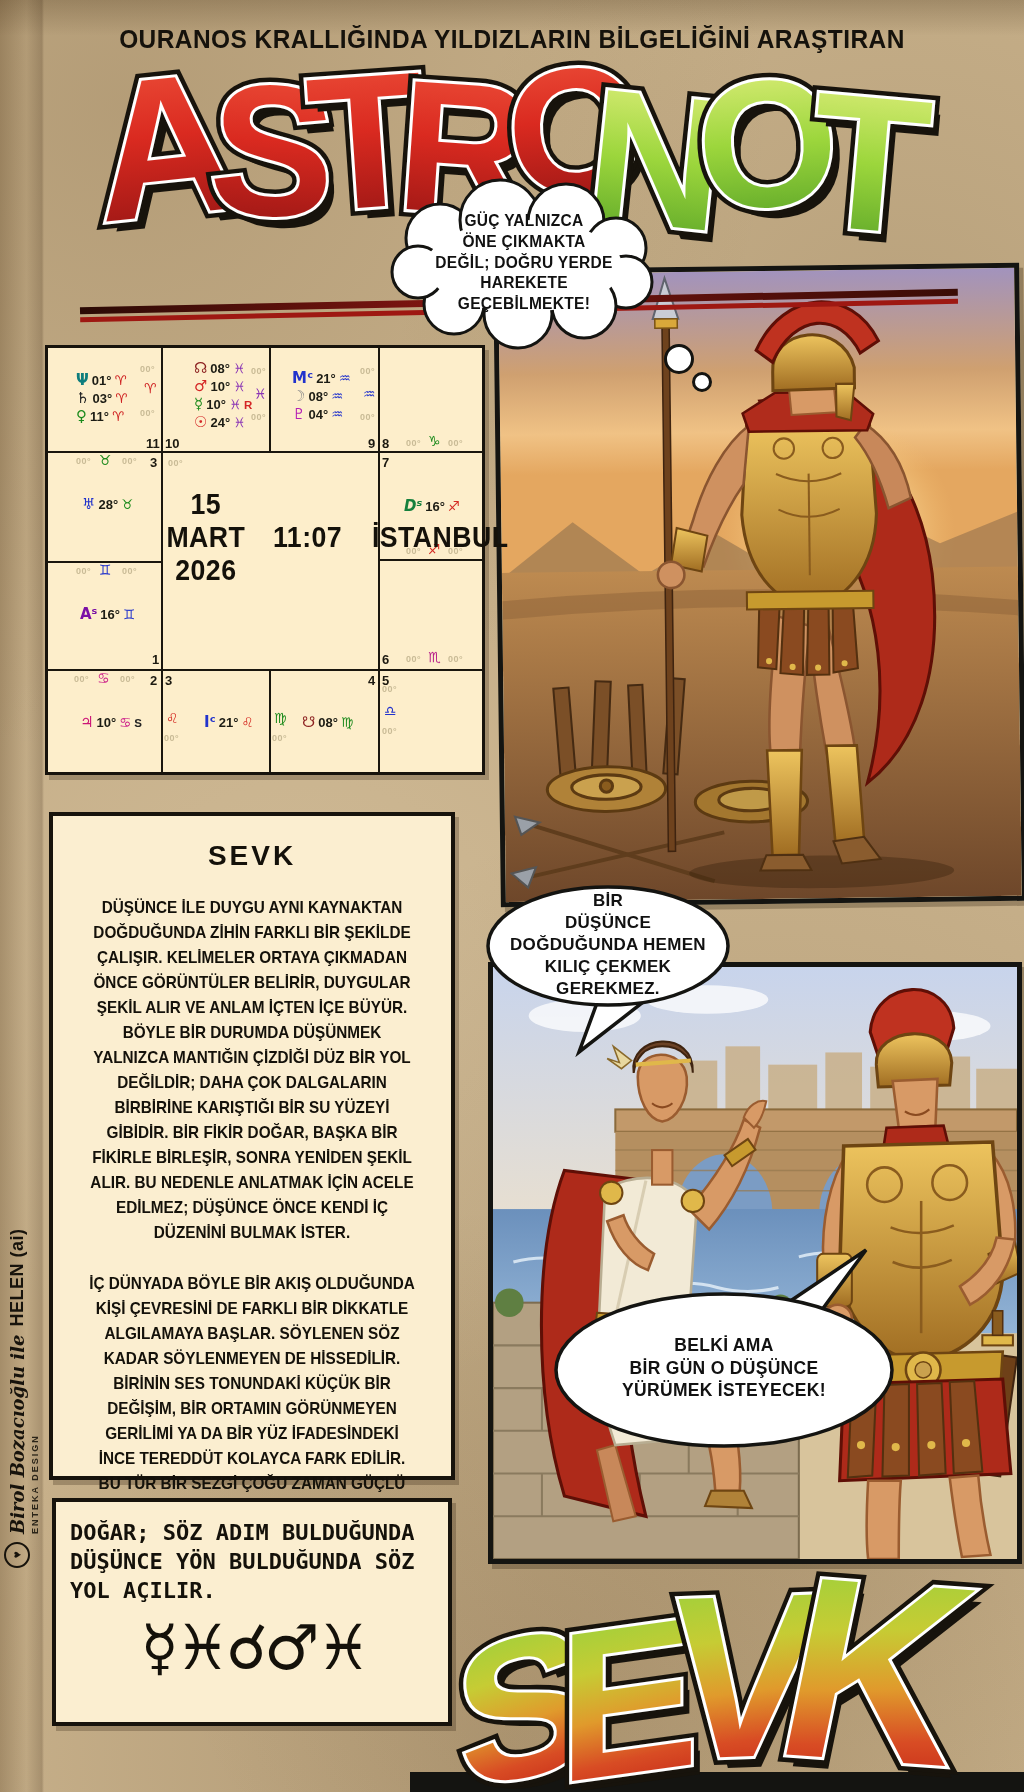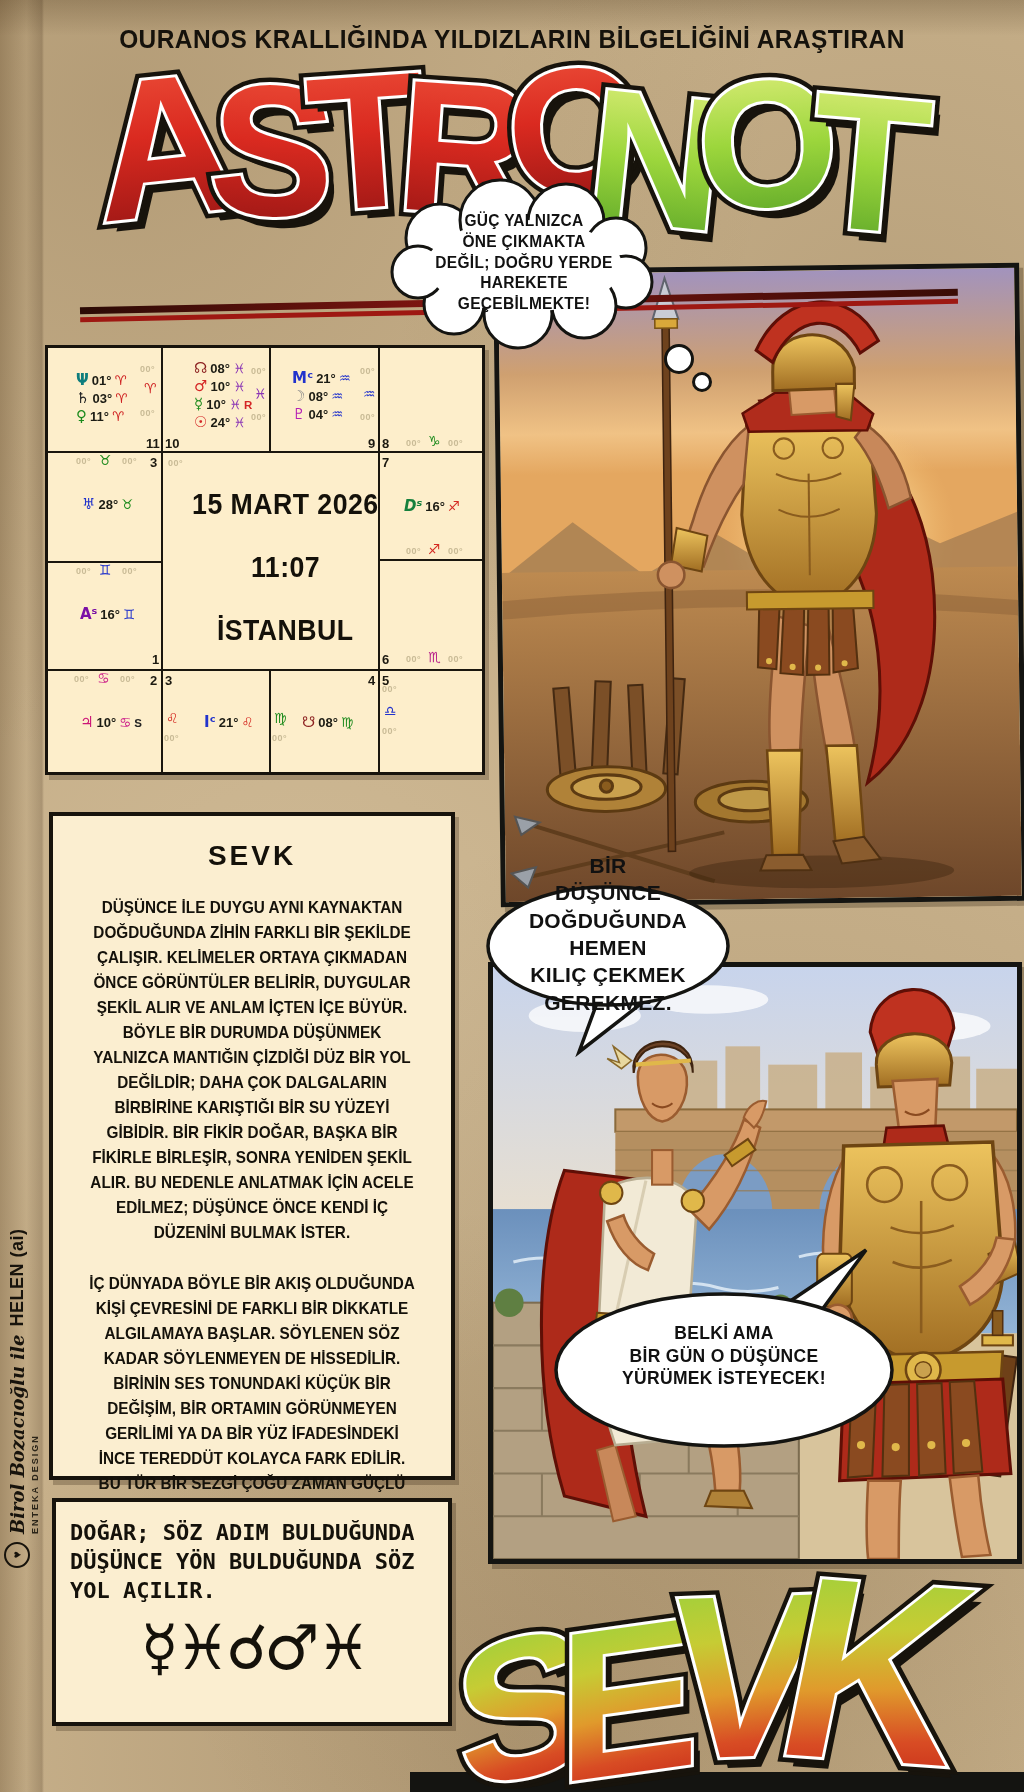--- a/index.html
+++ b/index.html
@@ -47,31 +47,31 @@
   .ln{position:absolute;background:#1a160e;}
   .hn{position:absolute;font-size:13px;font-weight:600;color:#1c1910;}
   .cd{position:absolute;font-size:9px;font-weight:700;color:#c9bb96;letter-spacing:.5px;}
   .cs{position:absolute;font-family:"DejaVu Sans",sans-serif;font-size:14px;font-weight:700;}
   .pblock{position:absolute;display:flex;flex-direction:column;gap:1px;}
   .prow{display:flex;gap:3px;align-items:baseline;white-space:nowrap;line-height:16px;}
   .pg{font-family:"DejaVu Sans",sans-serif;font-size:15px;font-weight:700;}
   .pd{font-size:13px;font-weight:700;color:#1c1c14;}
   .ps{font-family:"DejaVu Sans",sans-serif;font-size:13.5px;font-weight:700;}
   .psf{font-size:11.5px;font-weight:700;}
-  #chart-date{position:absolute;left:115px;top:140px;width:217px;display:flex;flex-direction:column;
-    gap:30px;align-items:center;text-align:center;padding-left:14px;}
+  #chart-date{position:absolute;left:115px;top:140px;width:217px;display:flex;flex-direction:row;
+    gap:21px;align-items:center;text-align:center;}
   #chart-date div{font-size:29px;font-weight:700;color:#14110a;transform:scaleX(.92);letter-spacing:.5px;}
   
   .bubble{position:absolute;z-index:5;}
   .bubble svg{display:block;overflow:visible;}
   .btext{position:absolute;display:flex;flex-direction:column;justify-content:center;align-items:center;
     text-align:center;font-weight:700;color:#111;line-height:1.3;letter-spacing:.3px;}
   #bubble1 .btext{left:22px;top:18px;width:228px;height:118px;font-size:16px;transform:scaleX(.97);}
-  #bubble2 .btext{left:10px;top:6px;width:230px;height:88px;font-size:21px;}
-  #bubble3 .btext{left:16px;top:52px;width:320px;height:124px;font-size:17.5px;}
+  #bubble2 .btext{left:10px;top:6px;width:230px;height:88px;font-size:17px;justify-content:space-between;}
+  #bubble3 .btext{left:16px;top:64px;width:320px;height:124px;font-size:17.5px;}
   .trail{position:absolute;background:#fff;border:3px solid #141411;border-radius:50%;z-index:5;}
   
   #article{position:absolute;left:49px;top:812px;width:406px;height:668px;background:#fbeed0;
     border:4px solid #17130c;box-sizing:border-box;box-shadow:4px 5px 0 rgba(40,25,8,.25);
     padding:24px 16px 0 16px;text-align:center;z-index:2;}
   #article h2{margin:0 0 24px 0;font-size:28px;font-weight:700;letter-spacing:3px;color:#14110a;}
   #article p{margin:0 0 26px 0;font-size:17px;font-weight:700;line-height:1.47;color:#14110a;transform:scaleX(.9);}
   #article .more{font-size:20px;font-weight:700;letter-spacing:7px;color:#14110a;}
   
   #quote{position:absolute;left:52px;top:1498px;width:400px;height:228px;background:#fbeed0;

